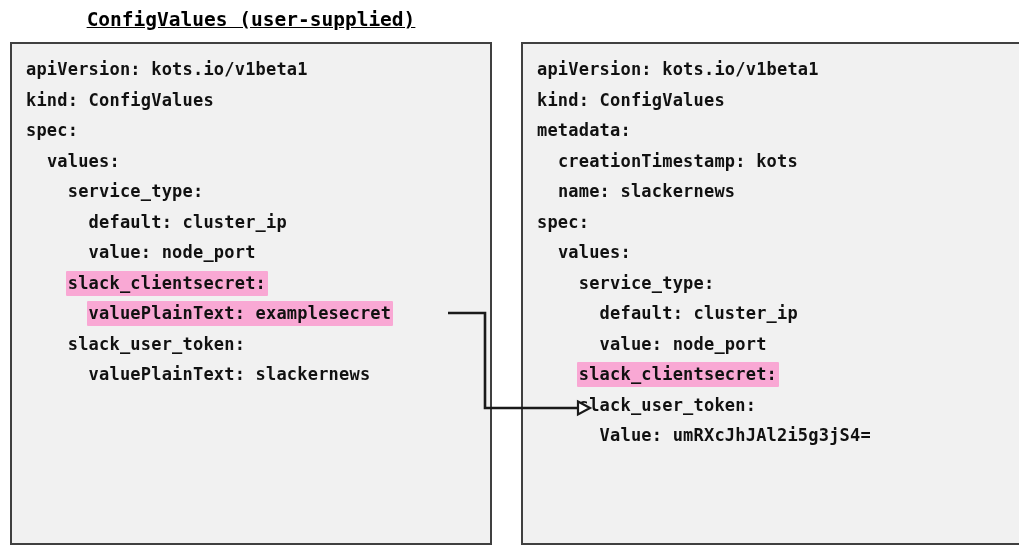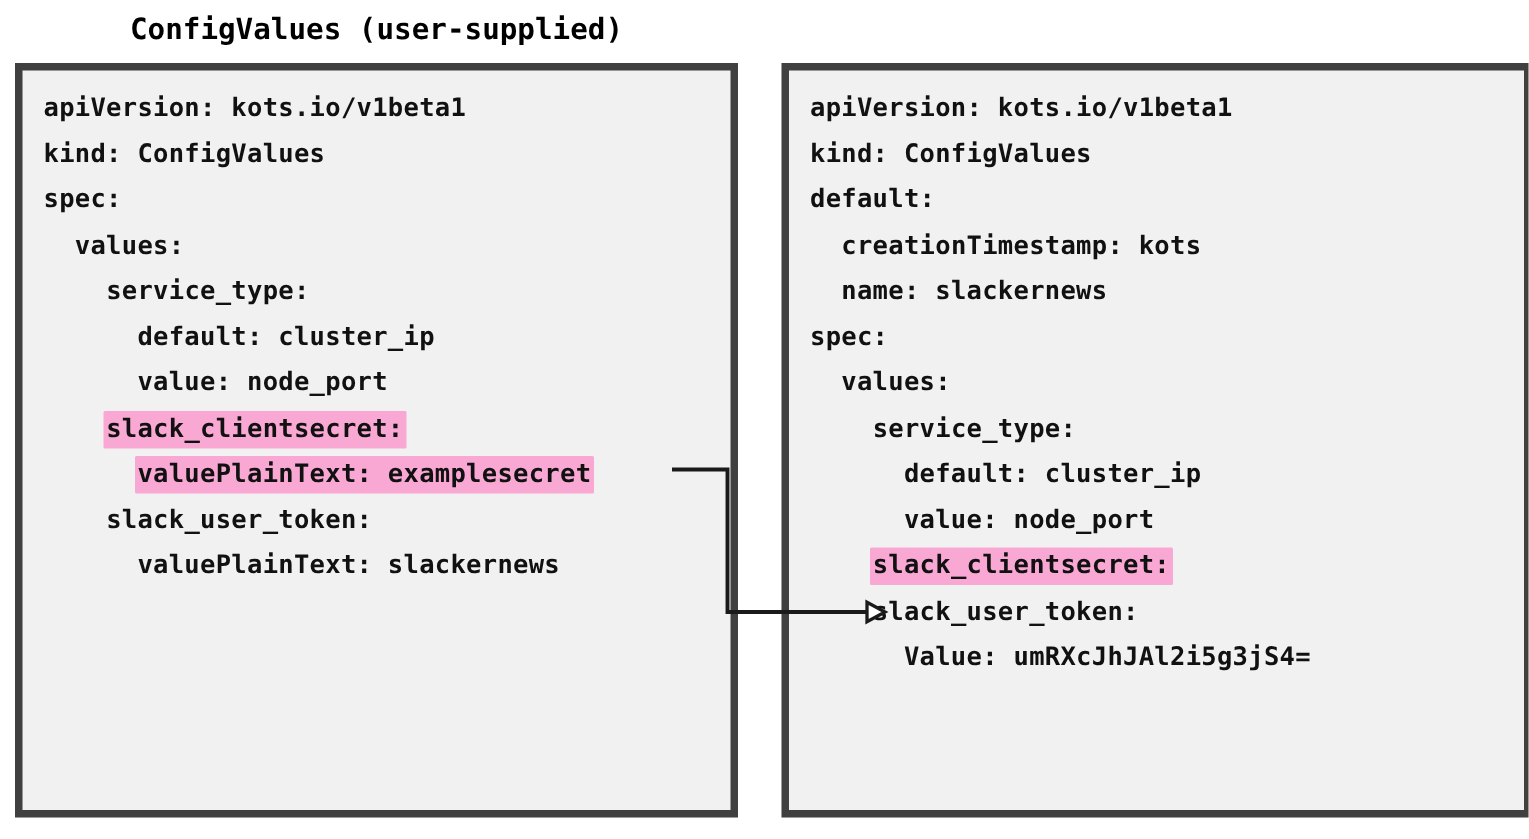--- a/index.html
+++ b/index.html
@@ -25,30 +25,30 @@
     position: absolute;
     font-family: "DejaVu Sans Mono", "Liberation Mono", monospace;
     font-size: 19.5px;
     font-weight: bold;
     color: #000000;
     letter-spacing: 0px;
     white-space: pre;
     text-align: center;
     top: 8px;
   }
-  #title-left  { left: 10px;  width: 482px; }
+  #title-left  { left: 10px;  width: 482px; text-decoration: underline; }
   #title-right { left: 521px; width: 498px; }
 
   
   .code-box {
     position: absolute;
     top: 42px;
     height: 503px;
     background: #f1f1f1;
-    border: 5px solid #404040;
+    border: 2px solid #404040;
     box-sizing: border-box;
     overflow: hidden;
   }
   #box-left  { left: 10px;  width: 482px; }
   #box-right { left: 521px; width: 500px; }
 
   .code-body {
     position: absolute;
     top: 10px;
     left: 14px;
@@ -109,21 +109,21 @@
         <div class="code-line"><span class="seg">    </span><span class="seg">slack_user_token:</span></div>
         <div class="code-line"><span class="seg">      </span><span class="seg">valuePlainText: slackernews</span></div>
       </div>
   </div>
 
 
   <div class="code-box" id="box-right">
     <div class="code-body" id="code-right">
         <div class="code-line"><span class="seg"></span><span class="seg">apiVersion: kots.io/v1beta1</span></div>
         <div class="code-line"><span class="seg"></span><span class="seg">kind: ConfigValues</span></div>
-        <div class="code-line"><span class="seg"></span><span class="seg">default:</span></div>
+        <div class="code-line"><span class="seg"></span><span class="seg">metadata:</span></div>
         <div class="code-line"><span class="seg">  </span><span class="seg">creationTimestamp: kots</span></div>
         <div class="code-line"><span class="seg">  </span><span class="seg">name: slackernews</span></div>
         <div class="code-line"><span class="seg"></span><span class="seg">spec:</span></div>
         <div class="code-line"><span class="seg">  </span><span class="seg">values:</span></div>
         <div class="code-line"><span class="seg">    </span><span class="seg">service_type:</span></div>
         <div class="code-line"><span class="seg">      </span><span class="seg">default: cluster_ip</span></div>
         <div class="code-line"><span class="seg">      </span><span class="seg">value: node_port</span></div>
         <div class="code-line"><span class="seg">    </span><span class="seg hl">slack_clientsecret:</span></div>
         <div class="code-line"><span class="seg">    </span><span class="seg">slack_user_token:</span></div>
         <div class="code-line"><span class="seg">      </span><span class="seg">Value: umRXcJhJAl2i5g3jS4=</span></div>

